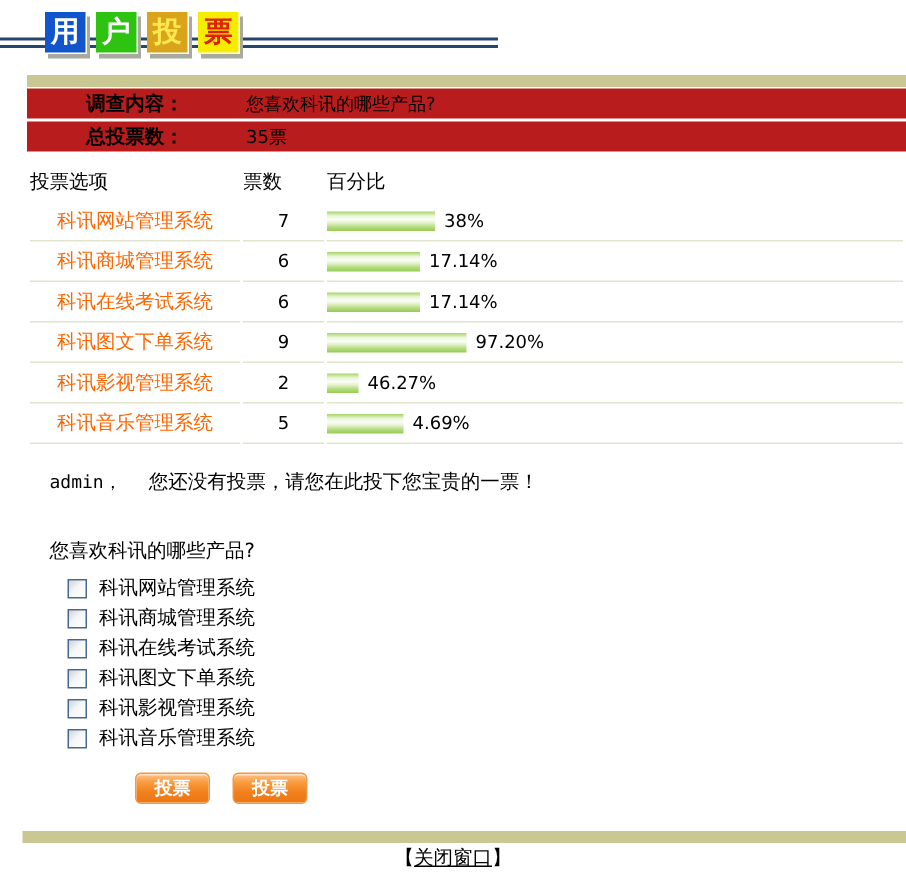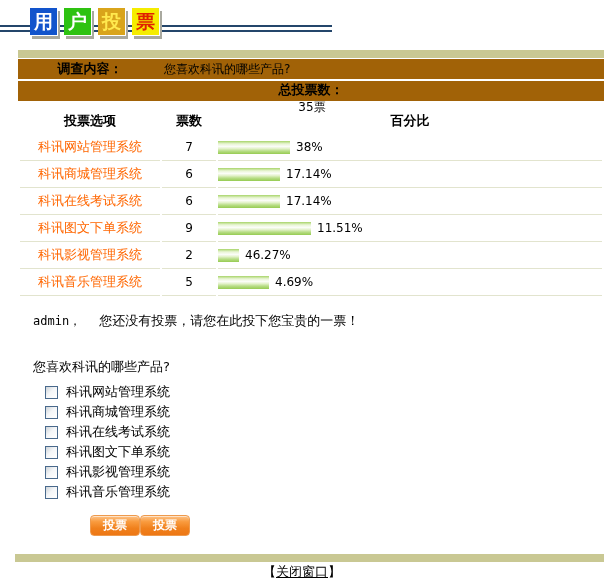--- a/index.html
+++ b/index.html
@@ -27,34 +27,34 @@
   .lb2{background:#D9A41B;color:#FFE94E;}
   .lb3{background:#F5EC00;color:#E02000;}
 
   
   .olive-bar{background:#C9C893;height:8px;}
   .olive-bar.top{margin:8px 0 0 18px;}
   .olive-bar.bottom{margin:18px 0 0 15px;}
 
   
   .info-row{
-    display:flex;align-items:center;height:20px;background:#a16207;
+    display:flex;align-items:center;height:20px;background:#b91c1c;
     margin-left:18px;
   }
   .info-row.first{margin-top:1px;}
-  .info-row + .info-row{margin-top:2px;flex-direction:column;}
+  .info-row + .info-row{margin-top:2px;}
   .info-label{width:144px;text-align:center;font-weight:bold;font-size:13px;}
   .info-value{padding-left:2px;font-size:12px;}
 
   
   table.results{
     margin:7px 0 0 18px;width:586px;table-layout:fixed;
     border-collapse:separate;border-spacing:2px 0;
   }
-  table.results th{height:26px;font-size:13px;font-weight:bold;text-align:center;padding:0;}
+  table.results th{height:26px;font-size:13px;font-weight:normal;text-align:left;padding:0;}
   table.results td{height:26px;border-bottom:1px solid #E2E4CE;padding:0;vertical-align:middle;}
   col.c1{width:140px;}
   col.c2{width:54px;}
   .opt{color:#FF6600;text-align:center;font-size:13px;}
   .votes{text-align:center;font-size:12px;}
   .pc{padding-left:6px;}
   .bar{
     display:inline-block;height:13px;vertical-align:middle;
     background:linear-gradient(180deg,#A7D468 0%,#E9F5D5 22%,#FBFDF8 42%,
                #E4F2CC 58%,#B7DD85 78%,#96CB52 100%);
@@ -68,21 +68,21 @@
   .question{margin:28px 0 0 33px;font-size:13px;}
   .choices{margin:6px 0 0 45px;}
   .choice{display:flex;align-items:center;height:20px;cursor:default;}
   .cb{
     appearance:none;-webkit-appearance:none;margin:0;
     width:13px;height:13px;border:1px solid #49698C;
     background:linear-gradient(135deg,#CDD3D8 0%,#F4F6F8 45%,#FFFFFF 100%);
   }
   .choice span{margin-left:8px;font-size:13px;}
 
-  .buttons{margin:13px 0 0 42px;display:flex;padding-left:48px;}
+  .buttons{margin:13px 0 0 42px;display:flex;gap:15px;padding-left:48px;}
   .vote-btn{
     min-width:48px;height:21px;padding:0 12px;
     font-family:inherit;font-size:12px;font-weight:bold;color:#FFFFFF;
     background:linear-gradient(180deg,#FDC389 0%,#F99B3E 30%,#F0801C 65%,#ED7714 100%);
     border:1px solid #EE9A4D;border-radius:4px;
     box-shadow:inset 0 1px 0 rgba(255,255,255,0.55);
     cursor:pointer;line-height:19px;
   }
 
   
@@ -140,21 +140,21 @@
         <td class="pc"><span class="bar" style="width: 62px;"></span><span class="plabel">17.14%</span></td>
       </tr>
       <tr>
         <td class="opt">科讯在线考试系统</td>
         <td class="votes">6</td>
         <td class="pc"><span class="bar" style="width: 62px;"></span><span class="plabel">17.14%</span></td>
       </tr>
       <tr>
         <td class="opt">科讯图文下单系统</td>
         <td class="votes">9</td>
-        <td class="pc"><span class="bar" style="width: 93px;"></span><span class="plabel">11.51%</span></td>
+        <td class="pc"><span class="bar" style="width: 93px;"></span><span class="plabel">97.20%</span></td>
       </tr>
       <tr>
         <td class="opt">科讯影视管理系统</td>
         <td class="votes">2</td>
         <td class="pc"><span class="bar" style="width: 21px;"></span><span class="plabel">46.27%</span></td>
       </tr>
       <tr>
         <td class="opt">科讯音乐管理系统</td>
         <td class="votes">5</td>
         <td class="pc"><span class="bar" style="width: 51px;"></span><span class="plabel">4.69%</span></td>

